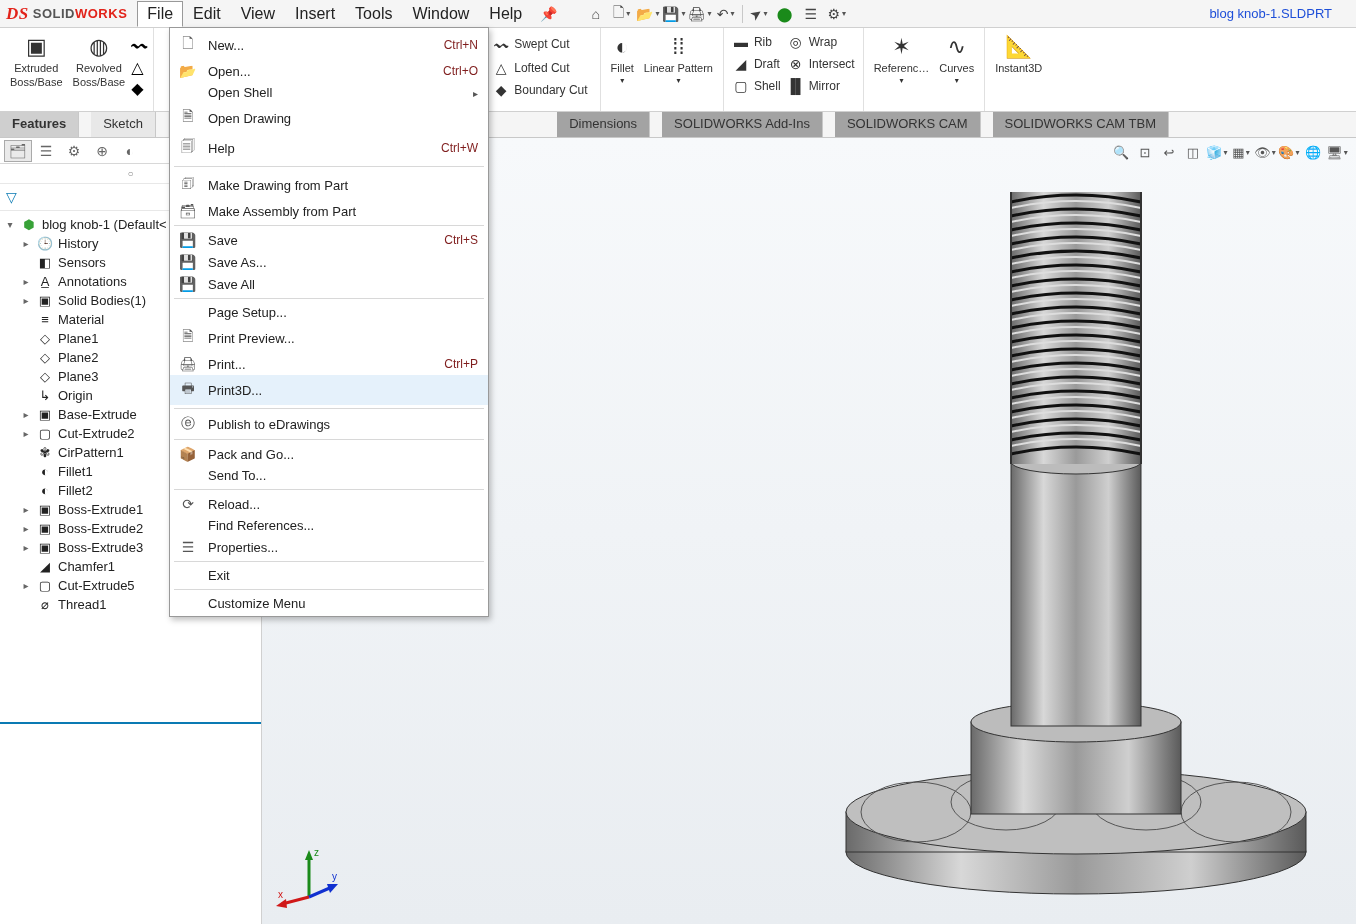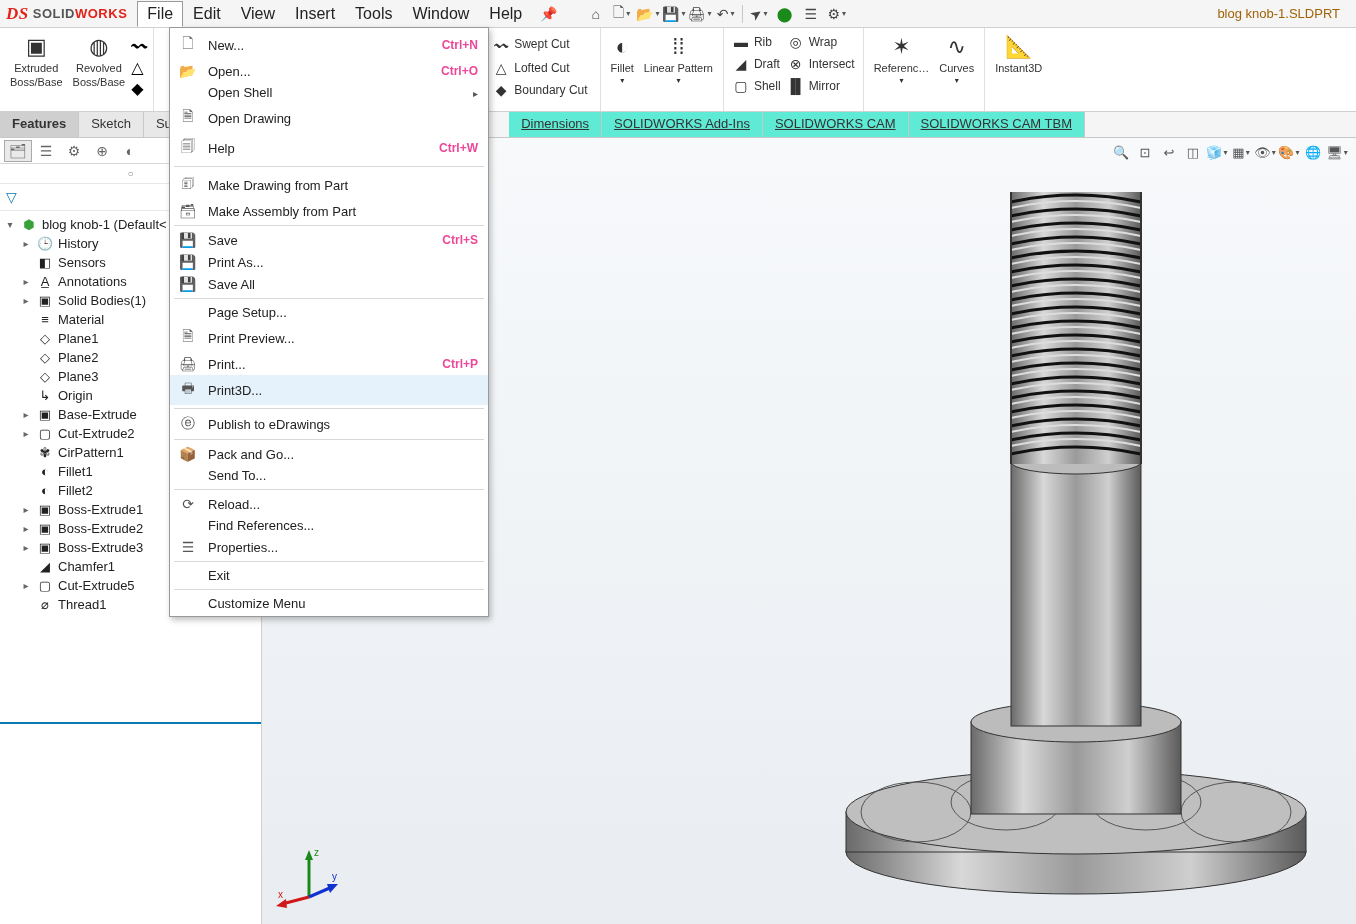--- a/index.html
+++ b/index.html
@@ -12,37 +12,37 @@
 .logo .works { color:#e2231a; }
 .menuitem { padding: 4px 10px; font-size: 16px; color: #222; cursor:pointer; }
 .menuitem.open { background:#fff; border:1px solid #999; border-bottom:1px solid #fff; position:relative; z-index:100; padding:3px 9px;}
 .pin-icon { color:#0a7ab3; font-size:14px; padding:0 8px;}
 
 
 .qat { display:flex; align-items:center; gap:2px; margin-left: 18px;}
 .qat .btn { width:24px; height:22px; display:flex; align-items:center; justify-content:center; font-size:14px; color:#444; cursor:pointer;}
 .qat .sep { width:1px; height:18px; background:#c8c8c8; margin:0 2px;}
 .qat .dd::after { content:"▾"; font-size:8px; color:#555; margin-left:2px;}
-.doc-title { margin-left:auto; padding-right:16px; font-size:13px; color:#a16207;text-align:right;}
+.doc-title { margin-left:auto; padding-right:24px; font-size:13px; color:#1d4ed8;text-align:right;}
 
 
 .ribbon { height: 84px; background:#fff; border-bottom:1px solid #d0d0d0; display:flex; position:relative;}
 .rgroup { border-right:1px solid #e0e0e0; padding:4px 6px; display:flex; flex-direction:column; justify-content:flex-start;}
 .rgroup .big { display:flex; flex-direction:column; align-items:center; font-size:11px; color:#333; padding:2px 4px; text-align:center; line-height:1.2; cursor:pointer;}
 .rgroup .big .ic { font-size:22px; margin-bottom:2px;}
 .rgroup .row { display:flex; align-items:center; gap:4px; font-size:12px; color:#333; padding:2px 2px; cursor:pointer; white-space:nowrap;}
 .rgroup .row .ic { width:18px; display:inline-flex; justify-content:center; font-size:14px;}
 .rgroup .hdual { display:flex; gap:2px;}
 .rgroup .stack3 { display:flex; flex-direction:column; gap:2px;}
 
 
-.tabsrow { height:26px; background:#f5f5f5; border-bottom:1px solid #c8c8c8; display:flex; align-items:stretch;}
+.tabsrow { height:26px; background:#f5f5f5; border-bottom:1px solid #c8c8c8; display:flex; align-items:stretch;gap:12px;}
 .tab { padding:4px 12px; font-size:13px; color:#333; background:#e8e8e8; border-right:1px solid #c8c8c8; cursor:pointer;}
 .tab.active { background:#cfcfcf; font-weight:bold;}
-.tab.plain { background:#5eead4;text-decoration:underline;}
+.tab.plain { background:#a3a3a3;}
 
 
 .treepanel { position:absolute; left:0; top:138px; width:262px; bottom:0; background:#fff; border-right:1px solid #d0d0d0; }
 .treetabs { height:26px; border-bottom:1px solid #d8d8d8; display:flex; align-items:center; gap:0; padding:0 4px;}
 .treetabs .tt { width:28px; height:22px; display:flex; align-items:center; justify-content:center; border:1px solid transparent; cursor:pointer; font-size:14px; color:#666;}
 .treetabs .tt.active { border-color:#aaa; background:#eaeaea;}
 .treepanel .dots { text-align:center; color:#888; font-size:10px; padding: 4px 0; border-bottom:1px solid #e8e8e8;}
 .treepanel .filterrow { padding:4px 6px; border-bottom:1px solid #e8e8e8;}
 .treepanel .filterrow .fic{ color:#0a7ab3; font-size:14px;}
 .tree { padding:4px 2px; overflow-y:auto; height:calc(100% - 80px);}
@@ -62,21 +62,21 @@
 
 .model { position:absolute; right:40px; top:44px; width:480px; height:720px;}
 .model svg { width:100%; height:100%; }
 
 
 .dropdown { position:absolute; left:169px; top:27px; width:320px; background:#fff; border:1px solid #999; box-shadow:2px 3px 6px rgba(0,0,0,.25); z-index:99; padding:2px 0;}
 .dropdown .mi { display:flex; align-items:center; padding:3px 10px 3px 8px; font-size:13px; color:#222; gap:10px; cursor:pointer;}
 .dropdown .mi.hovered { background:#e5f1fb;}
 .dropdown .mi .mic { width:20px; display:inline-flex; justify-content:center; font-size:14px; color:#555;}
 .dropdown .mi .lab { flex:1;}
-.dropdown .mi .sc { color:#ec4899; font-size:12px;font-weight:bold;}
+.dropdown .mi .sc { color:#7f1d1d; font-size:12px;}
 .dropdown .mi .sub::after{ content:"▸"; font-size:10px; color:#555;}
 .dropdown hr { border:none; border-top:1px solid #d8d8d8; margin:3px 4px;}
 
 .arrow-cursor {display:inline-block; transform:rotate(-35deg);}
 </style>
 </head>
 <body>
 
 <div class="menubar">
   <div class="logo">
@@ -493,21 +493,21 @@
       <span class="lab">Make Assembly from Part</span>
     </div>
     <hr>
     <div class="mi">
       <span class="mic">💾</span>
       <span class="lab">Save</span>
       <span class="sc">Ctrl+S</span>
     </div>
     <div class="mi">
       <span class="mic">💾</span>
-      <span class="lab">Print As...</span>
+      <span class="lab">Save As...</span>
     </div>
     <div class="mi">
       <span class="mic">💾</span>
       <span class="lab">Save All</span>
     </div>
     <hr>
     <div class="mi">
       <span class="mic"></span>
       <span class="lab">Page Setup...</span>
     </div>

